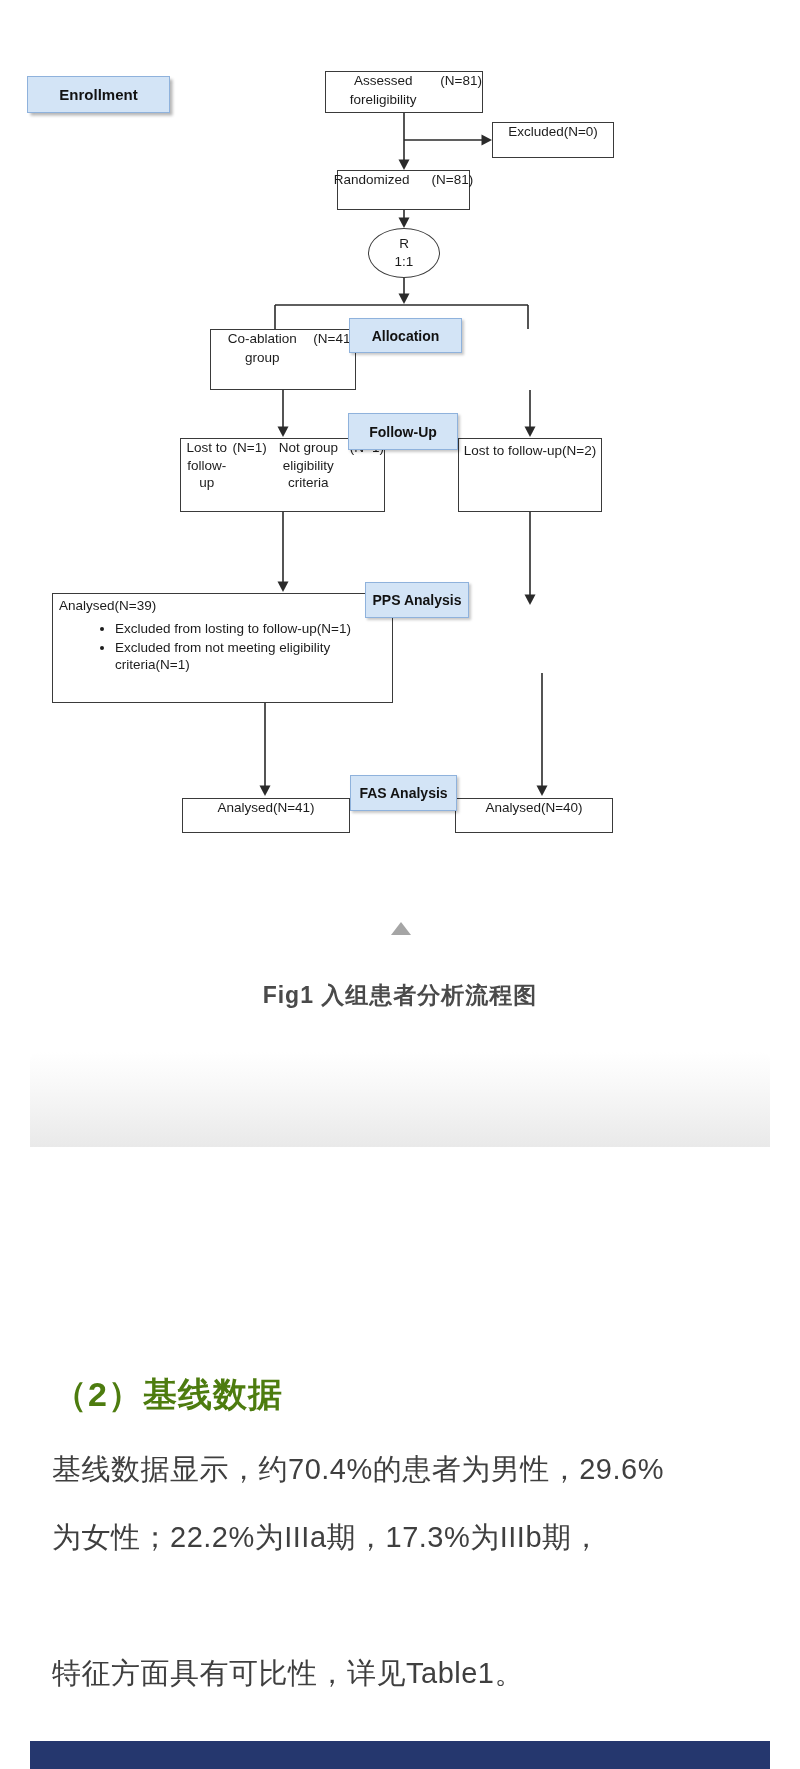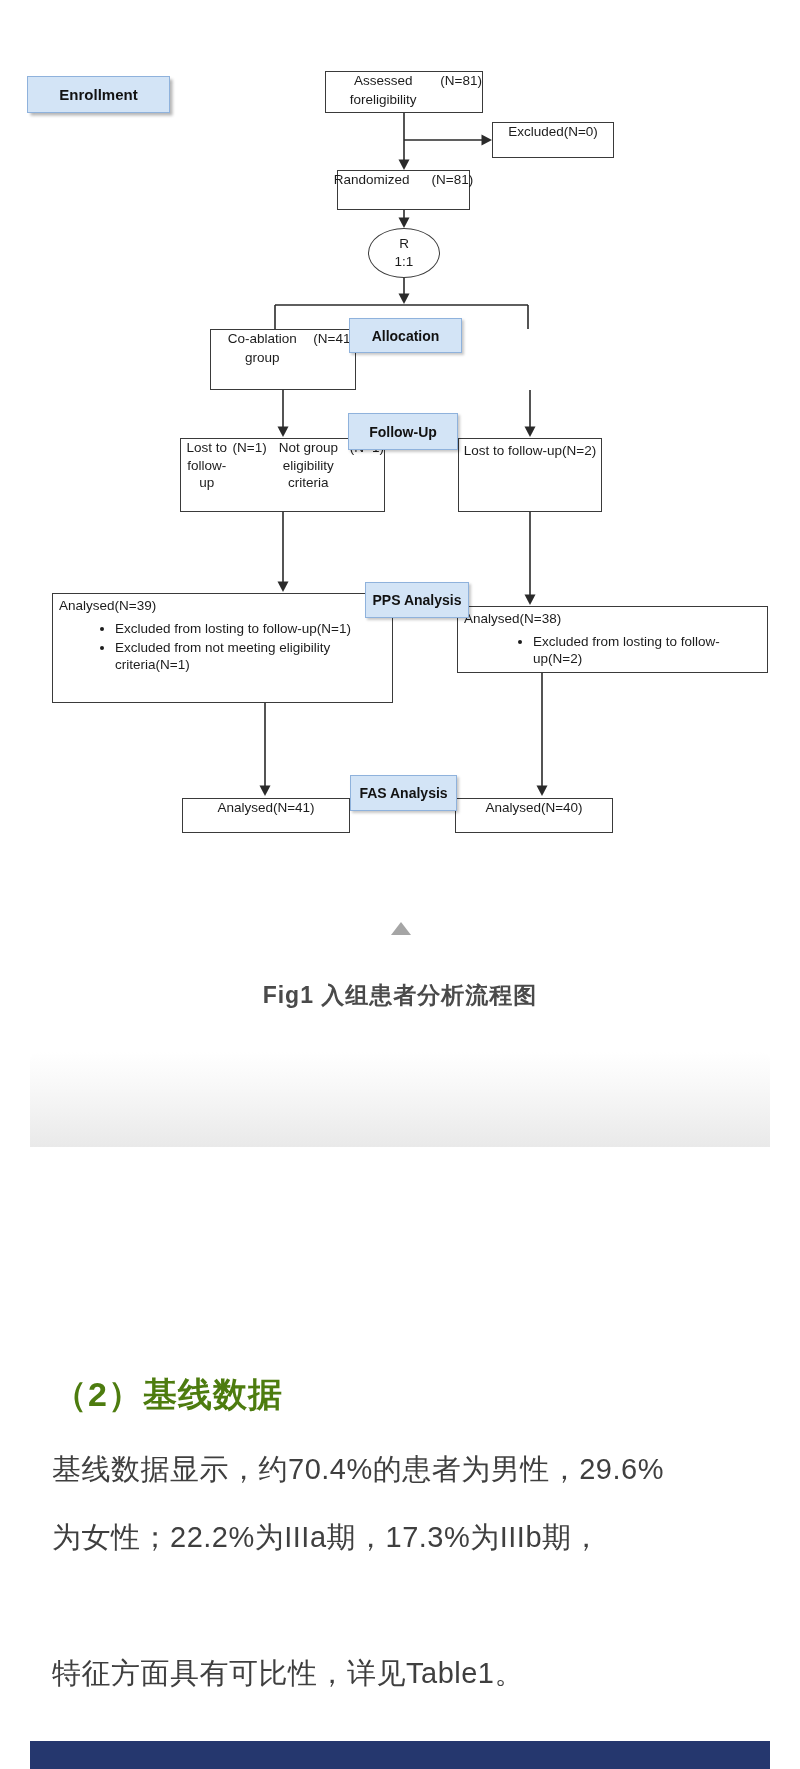--- a/index.html
+++ b/index.html
@@ -128,26 +128,20 @@
     </div>
 
     <div class="bignode" style="left:52px;top:593px;width:341px;height:110px;">
       <span class="title">Analysed(N=39)</span>
       <ul style="padding-left:62px;width:270px;">
         <li>Excluded from losting to follow-up(N=1)</li>
         <li>Excluded from not meeting eligibility criteria(N=1)</li>
       </ul>
     </div>
 
-    <div class="bignode" style="left:457px;top:606px;width:311px;height:67px;">
-      <span class="title">Analysed(N=38)</span>
-      <ul style="padding-left:75px;">
-        <li>Excluded from losting to follow-up(N=2)</li>
-      </ul>
-    </div>
 
     <div class="blue" style="left:357px;top:582px;width:104px;height:36px;margin-left:8px;">
       <span>PPS Analysis</span>
     </div>
 
     <div class="node" style="left:182px;top:798px;width:168px;height:35px;">
       <span class="ln">Analysed(N=41)</span>
     </div>
 
     <div class="node" style="left:455px;top:798px;width:158px;height:35px;">

